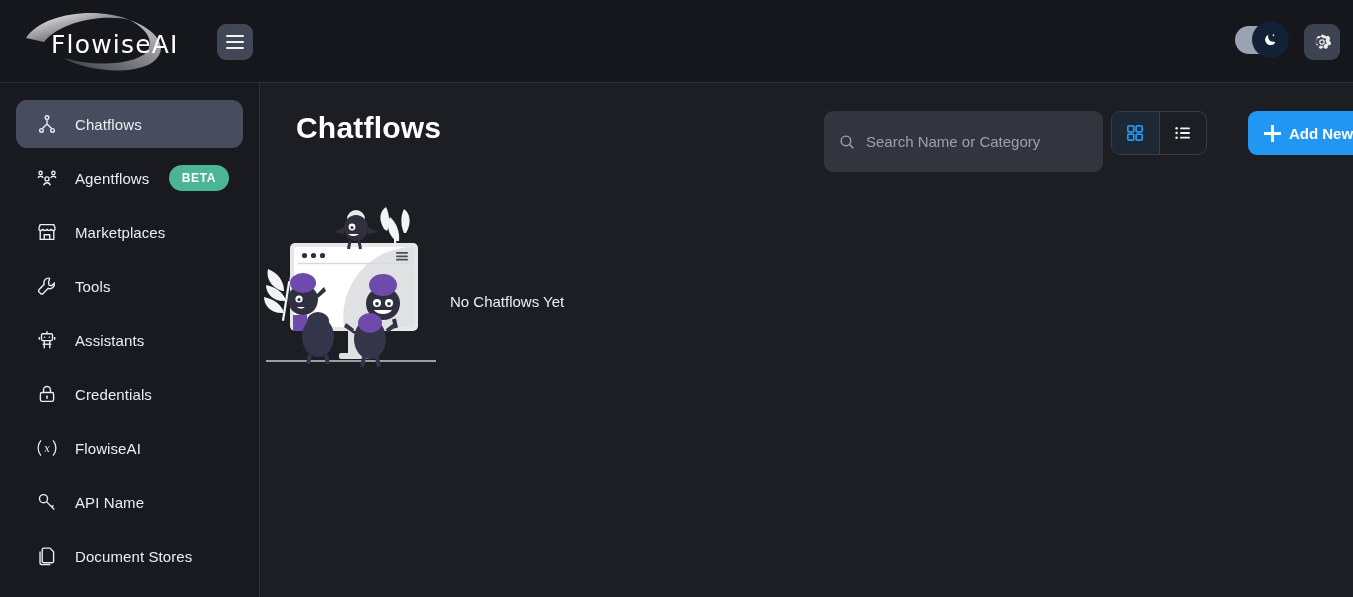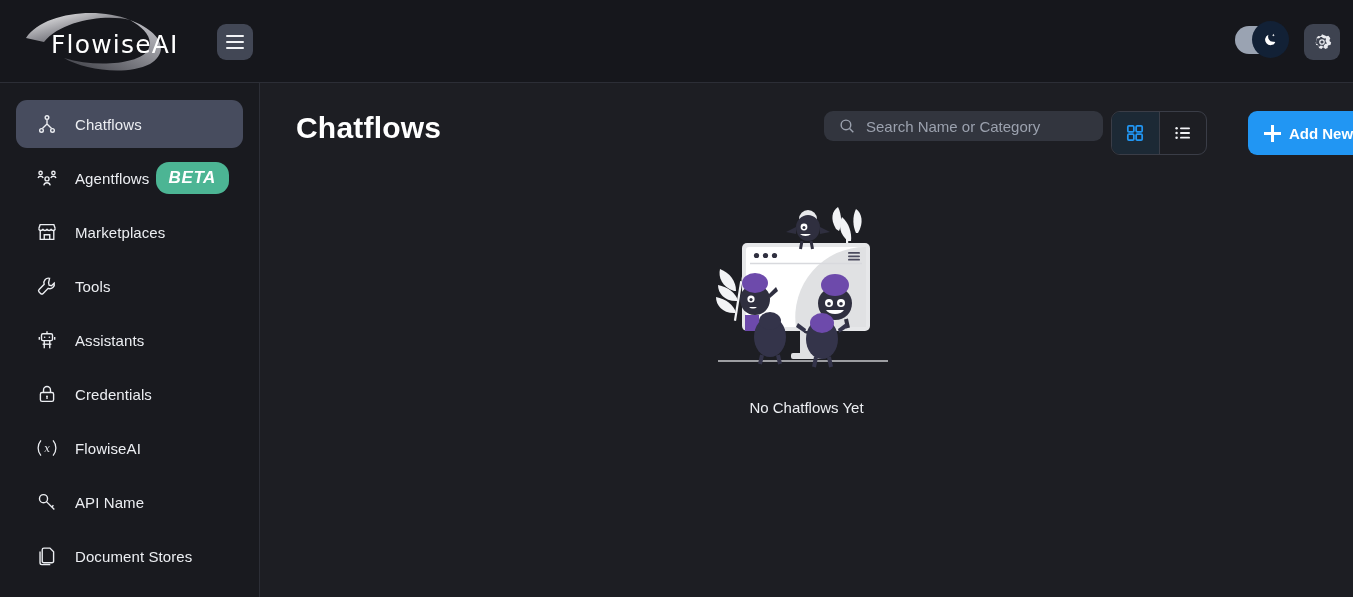--- a/index.html
+++ b/index.html
@@ -77,42 +77,42 @@
   .nav-item.active { background: #474c5e; }
   .nav-icon {
     width: 24px; height: 24px; margin-left: 19px; margin-right: 16px;
     display: flex; align-items: center; justify-content: center;
     flex: 0 0 24px;
   }
   .nav-label { font-size: 15px; letter-spacing: .1px; color: #eceef2; }
   .beta-badge {
     position: absolute; right: 14px;
     background: #4cb594; color: #ffffff;
-    font-size: 17px; font-weight: bold; letter-spacing: .6px;
-    padding: 6px 13px; border-radius: 13px; font-style: italic;
+    font-size: 12px; font-weight: bold; letter-spacing: .6px;
+    padding: 6px 13px; border-radius: 13px;
   }
   .nav-gap { height: 6px; }
 
   
   .main {
     position: absolute; left: 260px; top: 83px;
     width: 1093px; height: 514px;
     background: #1d1e23;
   }
   .toolbar {
     position: relative; height: 96px;
   }
   .page-title {
     position: absolute; left: 36px; top: 28px;
     font-size: 30px; font-weight: bold; color: #ffffff;
     letter-spacing: .2px;
   }
   .search-box {
     position: absolute; left: 564px; top: 28px;
-    width: 279px; height: 30px; border-radius: 9px;
+    width: 279px; height: 61px; border-radius: 9px;
     background: #32353e;
     display: flex; align-items: center;
   }
   .search-icon { margin-left: 14px; margin-right: 10px; flex: 0 0 18px; display:flex; }
   .search-input {
     flex: 1; background: transparent; border: none; outline: none;
     color: #e6e8ec; font-size: 15px;
     font-family: "Liberation Sans", sans-serif;
   }
   .search-input::placeholder { color: #9ba1ae; }
@@ -142,21 +142,21 @@
   .plus-icon { width: 17px; height: 17px; position: relative; flex: 0 0 17px; }
   .plus-icon::before, .plus-icon::after {
     content: ""; position: absolute; background: #ffffff;
   }
   .plus-icon::before { left: 7px; top: 0; width: 3px; height: 17px; }
   .plus-icon::after { left: 0; top: 7px; width: 17px; height: 3px; }
 
   
   .empty-wrap {
     position: absolute; left: 0; top: 120px; width: 1093px;
-    display: flex; flex-direction: column; align-items: center;
+    display: flex; flex-direction: row; align-items: center;
   }
   .empty-caption {
     margin-top: 16px; font-size: 15px; color: #eceef2;
   }
 </style>
 </head>
 <body>
 
 <div class="header">
 

